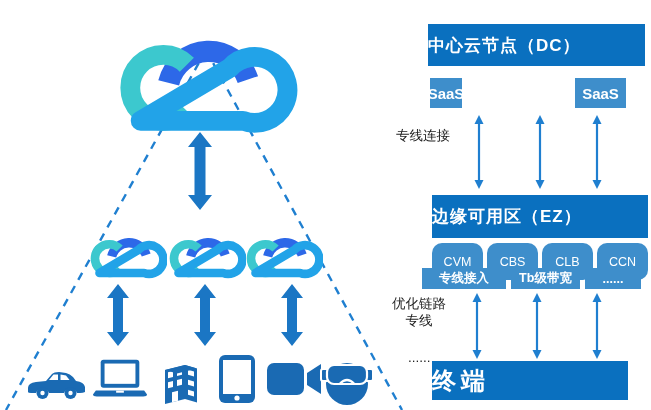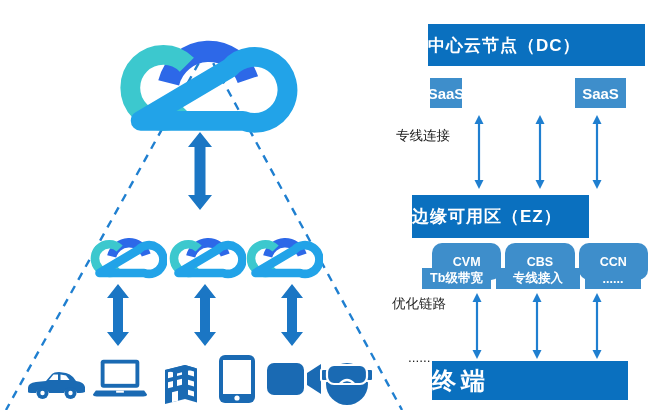--- a/index.html
+++ b/index.html
@@ -11,21 +11,21 @@
   html,body{margin:0;padding:0;background:#fff;}
   body{font-family:"Liberation Sans","DejaVu Sans",sans-serif;}
   #canvas{position:relative;width:651px;height:410px;background:#fff;overflow:hidden;}
   .abs{position:absolute;}
   .bluebox{background:var(--dark-blue);color:#fff;display:flex;align-items:center;justify-content:flex-start;
            font-weight:bold;font-size:17px;letter-spacing:1px;}
   .litebox{background:var(--light-blue);color:#fff;display:flex;align-items:center;justify-content:center;
            font-weight:bold;}
   .svc{font-size:15px;}
   .row{display:flex;gap:4px;}
-  .row .cell{flex:1;height:37px;font-size:12.5px;font-weight:bold;border-radius:10px;}
+  .row .cell{flex:1;height:37px;font-size:12.5px;font-weight:normal;border-radius:10px;}
   .row2{display:flex;gap:5px;}
   .row2 .cell{height:21px;font-size:12.5px;font-weight:bold;}
   .lbl{color:var(--label-text);font-size:13.5px;line-height:17px;}
   .sdwan{width:72px;text-align:center;}
   .dash-line{stroke:var(--dash-blue);stroke-width:2.4;stroke-dasharray:8 7;fill:none;}
   .thick{fill:var(--thick-arrow);}
   .thin line{stroke:var(--thin-arrow);stroke-width:2.2;}
   .thin polygon{fill:var(--thin-arrow);}
   .cloud-arc{stroke:var(--cloud-arc);fill:none;}
   .cloud-teal{stroke:var(--cloud-teal);fill:none;}
@@ -167,50 +167,54 @@
 
   <div class="abs litebox svc" style="left:430px;top:78px;width:32px;height:30px">
     <span>SaaS</span>
   </div>
   <div class="abs litebox svc" style="left:575px;top:78px;width:51px;height:30px">
     <span>SaaS</span>
   </div>
 
   <div class="abs lbl" style="left:396px;top:127px">专线连接</div>
 
-  <div class="abs bluebox" style="left:412px;top:195px;width:177px;height:43px">
+  <div class="abs bluebox" style="left:432px;top:195px;width:216px;height:43px">
     <span>边缘可用区（EZ）</span>
   </div>
 
   <div class="abs row" style="left:432px;top:243px;width:216px">
     <div class="litebox cell">
         <span>CVM</span>
       </div>
     <div class="litebox cell">
         <span>CBS</span>
       </div>
     <div class="litebox cell">
+        <span>CLB</span>
+      </div>
+    <div class="litebox cell">
         <span>CCN</span>
       </div>
   </div>
 
   <div class="abs row2" style="left:422px;top:268px">
+    <div class="litebox cell" style="width:84px">
+        <span>专线接入</span>
+      </div>
     <div class="litebox cell" style="width:69px">
         <span>Tb级带宽</span>
       </div>
-    <div class="litebox cell" style="width:84px">
-        <span>专线接入</span>
-      </div>
     <div class="litebox cell" style="width:56px">
         <span>......</span>
       </div>
   </div>
 
   <div class="abs lbl sdwan" style="left:383px;top:295px">
     <div>优化链路</div>
+    <div>专线</div>
   </div>
   <div class="abs lbl" style="left:408px;top:349px">......</div>
 
   <div class="abs bluebox" style="left:432px;top:361px;width:196px;height:39px;font-size:24px;letter-spacing:5px">
     <span>终端</span>
   </div>
 
 </div>
 
 </body></html>

